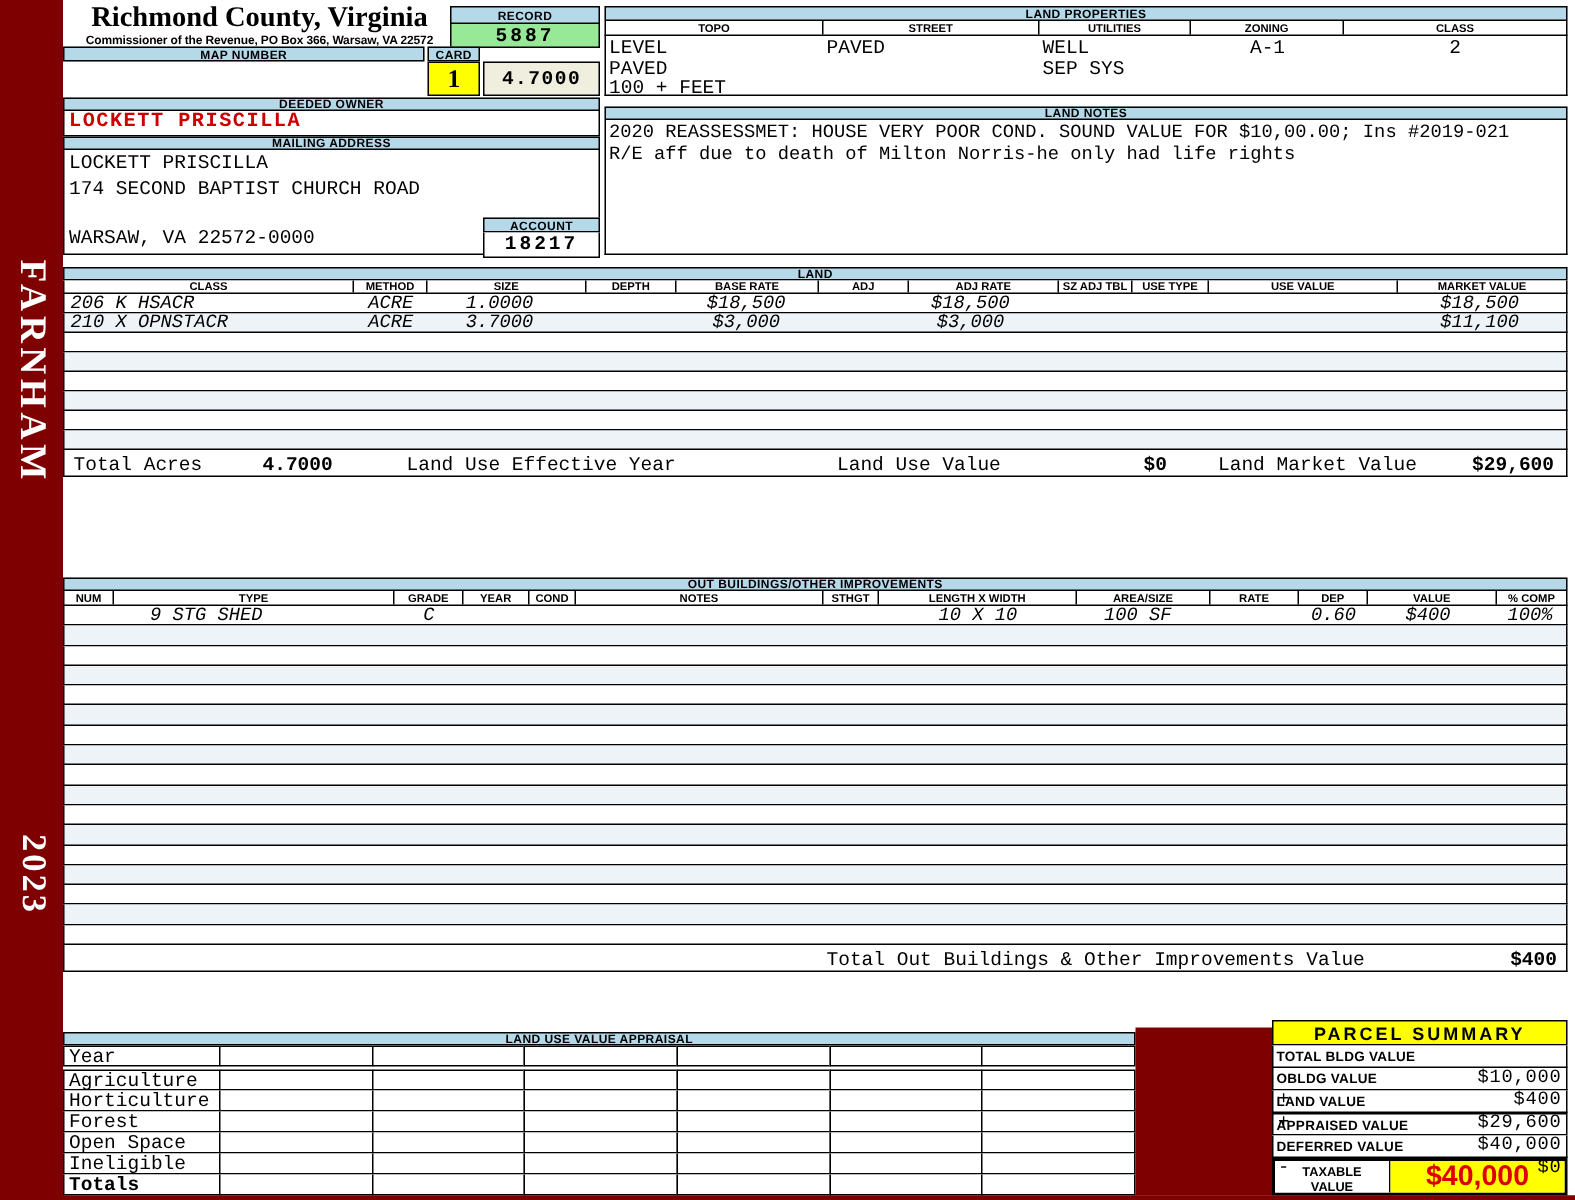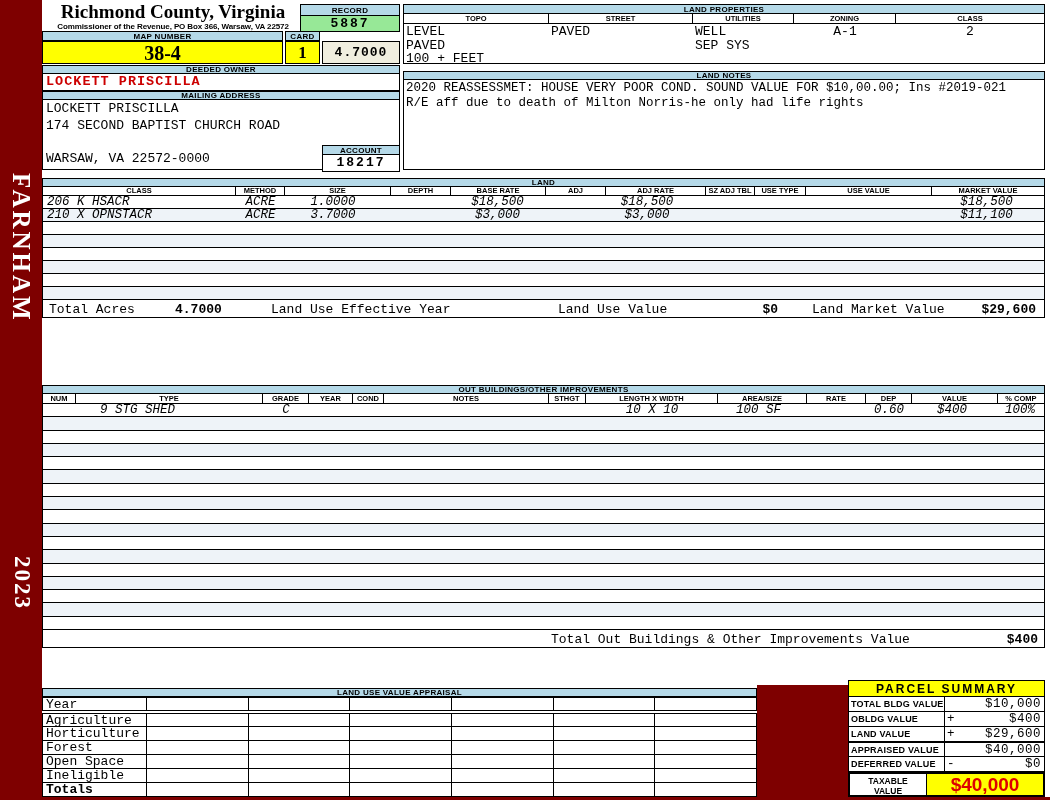--- a/index.html
+++ b/index.html
@@ -81,21 +81,21 @@
   .luva-row > div { border:1px solid #000; border-top:none; margin-left:-1px; background:#fff; font-family:"Liberation Mono", monospace; font-size:13px; line-height:13px; padding-left:3px; overflow:hidden; }
   .luva-row > div:first-child { margin-left:0; width:105px; }
   .luva-row > div.cell { flex:1; }
   .luva-row.first > div { border-top:1px solid #000; }
   .luva-row.gap { margin-top:2px; }
   .luva-row.gap > div { border-top:1px solid #000; }
   .luva-row.totals > div:first-child { font-weight:bold; }
 
   .parcel { position:absolute; left:806px; top:680px; width:197px;border-radius:29px; }
   .parcel-header { height:17px; background:#FFFF00; border:1px solid #000; text-align:center; font-weight:bold; font-size:12px; line-height:16px; letter-spacing:2px; }
-  .p-row { display:flex; height:15px; border-left:1px solid #000; border-right:1px solid #000; border-bottom:1px solid #000; background:#fff; }
+  .p-row { display:flex; height:15px; border-left:1px solid #000; border-right:1px solid #000; border-bottom:1px solid #000; background:#fff;flex-direction:column; }
   .p-label { width:95px; font-size:9px; font-weight:bold; line-height:14px; padding-left:2px; letter-spacing:0.2px; white-space:nowrap; overflow:hidden; }
   .p-value { flex:1; border-left:1px solid #000; position:relative; font-family:"Liberation Mono", monospace; font-size:12.5px; line-height:14px; }
   .p-sign { position:absolute; left:2px; }
   .p-num { position:absolute; right:3px; letter-spacing:0.5px; }
   .p-row.sum { border-top:1px solid #000; }
   .taxable-row { display:flex; height:25px; border:2px solid #000; border-top:2px solid #000; }
   .taxable-label { width:77px; background:#fff; font-size:8.5px; font-weight:bold; text-align:center; line-height:10px; padding-top:2px; border-right:1px solid #000; }
   .taxable-value { flex:1; background:#FFFF00; color:#DD0000; font-weight:bold; font-size:19px; line-height:22px; text-align:center; font-family:"Liberation Sans", sans-serif; }
 
   .maroon-gap { position:absolute; left:715px; top:685px; width:91px; height:112px; background:#7E0000; }
@@ -116,21 +116,20 @@
   </div>
 
   <div class="record-block">
     <div class="banner record-header">RECORD</div>
     <div class="record-value mono">5887</div>
   </div>
 
   <div class="banner hdr-cell map-hdr">MAP NUMBER</div>
   <div class="banner hdr-cell card-hdr">CARD</div>
   <div class="banner hdr-cell acres-hdr">ACRES</div>
-  <div class="val-cell map-val">38-4</div>
   <div class="val-cell card-val">1</div>
   <div class="val-cell acres-val mono">4.7000</div>
 
   <div class="landprops">
     <div class="banner lp-banner">LAND PROPERTIES</div>
     <div class="lp-headrow">
       <div style="width:145px">TOPO</div>
       <div style="width:144px">STREET</div>
       <div style="width:101px">UTILITIES</div>
       <div style="width:102px">ZONING</div>

